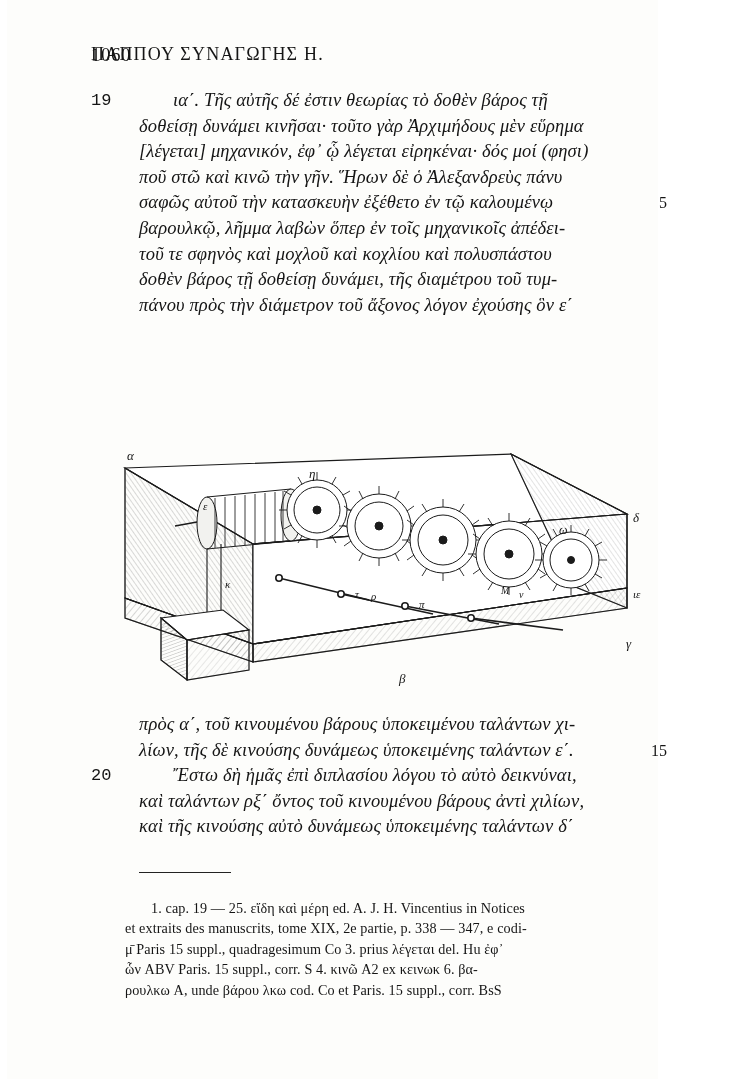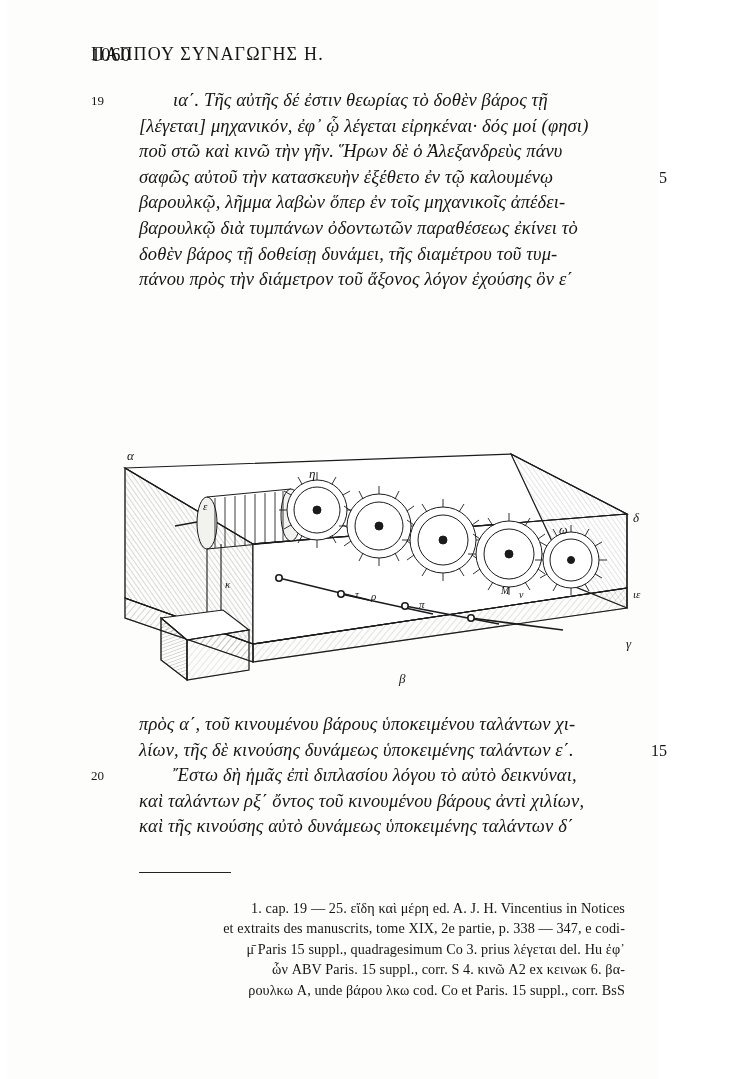--- a/index.html
+++ b/index.html
@@ -66,21 +66,22 @@
     top: 0;
     font-style: italic;
     font-size: 18.5px;
     letter-spacing: 0.15px;
   }
   .line .lnum-left {
     position: absolute;
     left: 0;
     top: 0;
     font-style: normal;
-    font-size: 13px;
+    font-size: 17px;
+    font-family: Liberation Mono, monospace;
   }
   .line .lnum-right {
     position: absolute;
     right: -6px;
     top: 0;
     font-style: normal;
     font-size: 16px;
   }
   .indent {
     padding-left: 34px;
@@ -113,21 +114,20 @@
     border-top: 1.3px solid #222;
   }
   .apparatus {
     position: absolute;
     left: 118px;
     top: 898px;
     width: 500px;
     font-size: 14.2px;
     line-height: 20.4px;
     letter-spacing: 0.1px;
-    text-align: right;
   }
   .apparatus .aline {
     white-space: nowrap;
     height: 20.4px;
   }
   .apparatus .ind {
     padding-left: 26px;
   }
 </style>
 </head>
@@ -141,20 +141,25 @@
   </div>
 
   <div class="textblock">
 
     <div class="line">
       <span class="lnum-left">19</span>
       <span class="body indent">ια΄. Τῆς αὐτῆς δέ ἐστιν θεωρίας τὸ δοθὲν βάρος τῇ</span>
       <span class="lnum-right"></span>
     </div>
 
+    <div class="line">
+      <span class="lnum-left"></span>
+      <span class="body">δοθείσῃ δυνάμει κινῆσαι· τοῦτο γὰρ Ἀρχιμήδους μὲν εὕρημα</span>
+      <span class="lnum-right"></span>
+    </div>
 
     <div class="line">
       <span class="lnum-left"></span>
       <span class="body">[λέγεται] μηχανικόν, ἐφ᾽ ᾧ λέγεται εἰρηκέναι· δός μοί (φησι)</span>
       <span class="lnum-right"></span>
     </div>
 
     <div class="line">
       <span class="lnum-left"></span>
       <span class="body">ποῦ στῶ καὶ κινῶ τὴν γῆν. Ἥρων δὲ ὁ Ἀλεξανδρεὺς πάνυ</span>
@@ -167,28 +172,28 @@
       <span class="lnum-right">5</span>
     </div>
 
     <div class="line">
       <span class="lnum-left"></span>
       <span class="body">βαρουλκῷ, λῆμμα λαβὼν ὅπερ ἐν τοῖς μηχανικοῖς ἀπέδει-</span>
       <span class="lnum-right"></span>
     </div>
 
 
-
-
-
-    <div class="line">
-      <span class="lnum-left"></span>
-      <span class="body">βαρουλκῷ διὰ τυμπάνων ὀδοντωτῶν παραθέσεως ἐκίνει τὸ</span>
-      <span class="lnum-right"></span>
-    </div>
+    <div class="line">
+      <span class="lnum-left"></span>
+      <span class="body">τοῦ τε σφηνὸς καὶ μοχλοῦ καὶ κοχλίου καὶ πολυσπάστου</span>
+      <span class="lnum-right"></span>
+    </div>
+
+
+
 
     <div class="line">
       <span class="lnum-left"></span>
       <span class="body">δοθὲν βάρος τῇ δοθείσῃ δυνάμει, τῆς διαμέτρου τοῦ τυμ-</span>
       <span class="lnum-right"></span>
     </div>
 
     <div class="line">
       <span class="lnum-left"></span>
       <span class="body">πάνου πρὸς τὴν διάμετρον τοῦ ἄξονος λόγον ἐχούσης ὃν ε΄</span>

